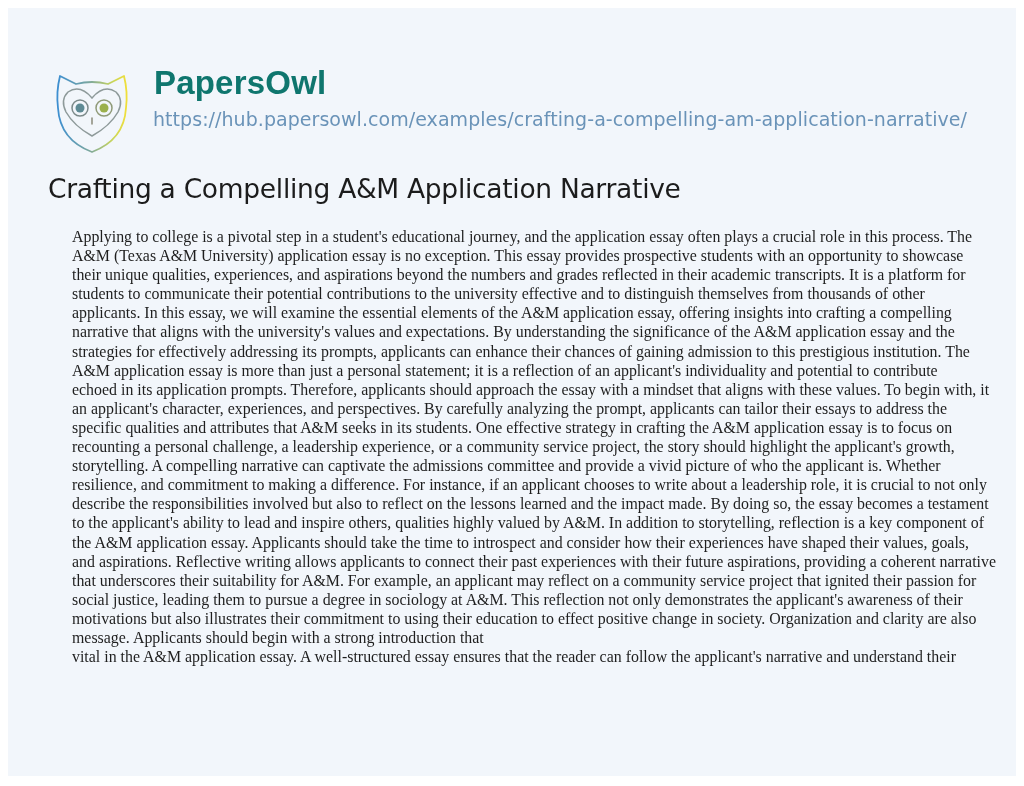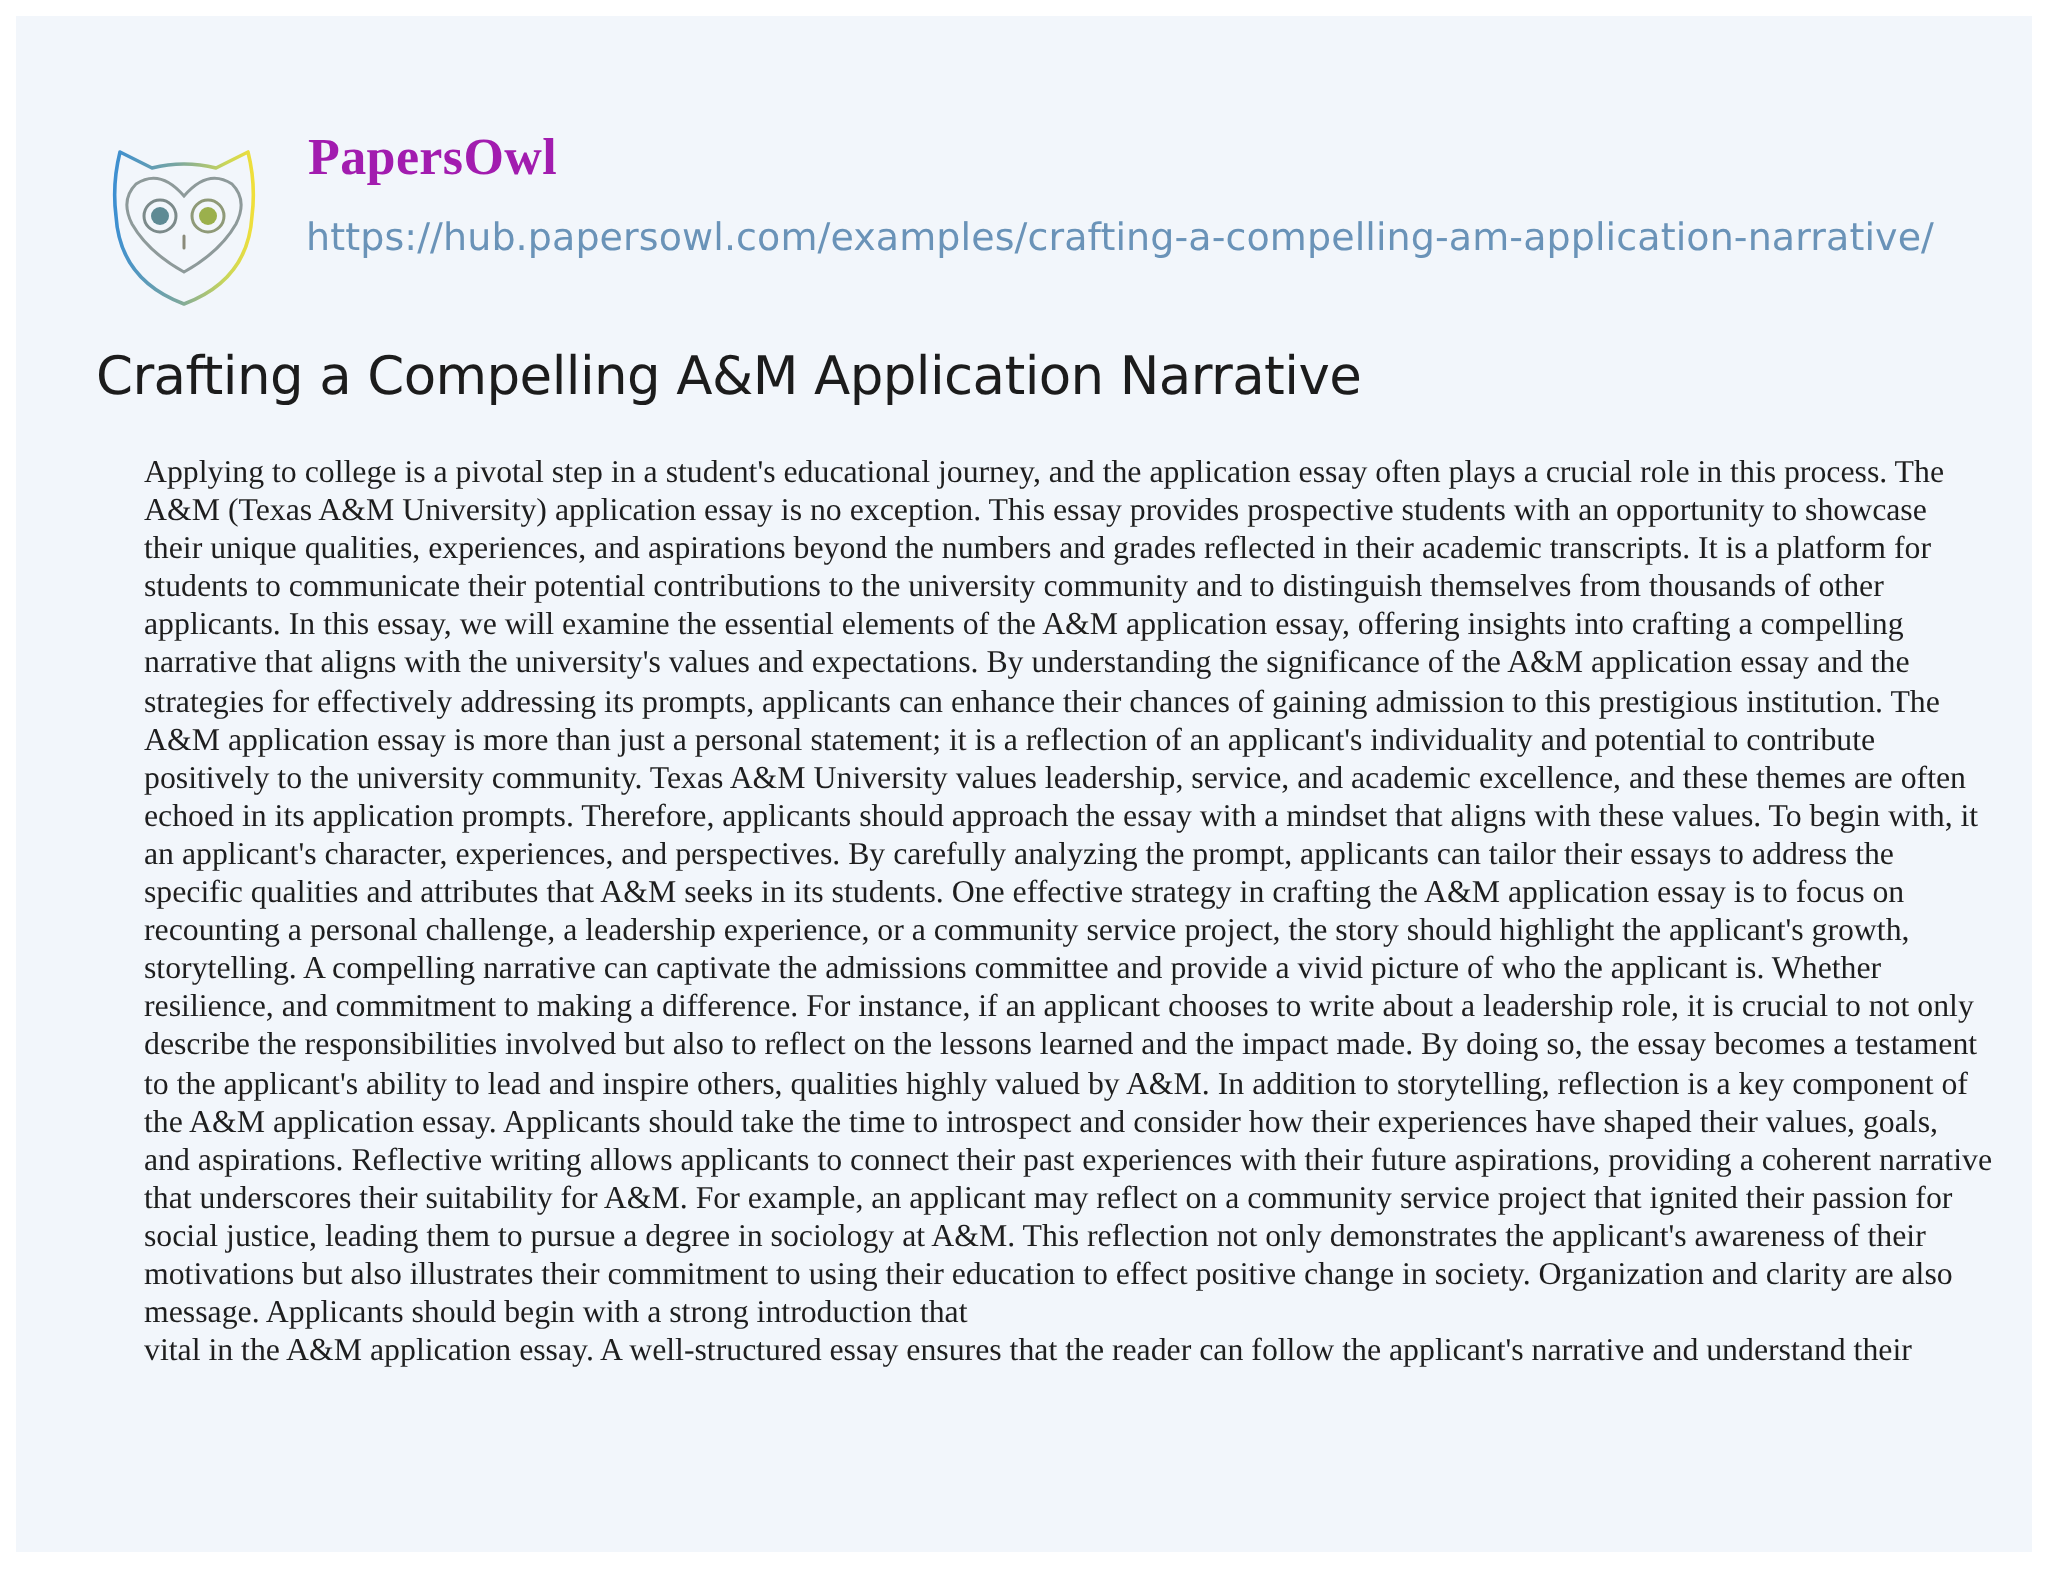--- a/index.html
+++ b/index.html
@@ -29,24 +29,24 @@
       position: absolute;
       left: 42px;
       top: 58px;
       width: 84px;
       height: 92px;
     }
     .brand {
       position: absolute;
       left: 146px;
       top: 56px;
-      font-family: Liberation Serif, serif;
+      font-family: Liberation Sans, sans-serif;
       font-weight: bold;
-      font-size: 26px;
-      color: #a21caf;
+      font-size: 33px;
+      color: #0f766e;
       letter-spacing: 0.2px;
     }
     .url {
       position: absolute;
       left: 145px;
       top: 100px;
       font-family: "DejaVu Sans", sans-serif;
       font-size: 19px;
       color: #6a93b8;
       white-space: nowrap;
@@ -107,26 +107,25 @@
     <div class="brand">PapersOwl</div>
     <div class="url">https://hub.papersowl.com/examples/crafting-a-compelling-am-application-narrative/</div>
   </div>
 
   <h1 class="title" style="margin:0;font-weight:normal;">Crafting a Compelling A&amp;M Application Narrative</h1>
 
   <div class="body">
     <span class="line">Applying to college is a pivotal step in a student's educational journey, and the application essay often plays a crucial role in this process. The</span>
     <span class="line">A&amp;M (Texas A&amp;M University) application essay is no exception. This essay provides prospective students with an opportunity to showcase</span>
     <span class="line">their unique qualities, experiences, and aspirations beyond the numbers and grades reflected in their academic transcripts. It is a platform for</span>
-    <span class="line">students to communicate their potential contributions to the university community and to distinguish themselves from thousands of other</span>
+    <span class="line">students to communicate their potential contributions to the university effective and to distinguish themselves from thousands of other</span>
     <span class="line">applicants. In this essay, we will examine the essential elements of the A&amp;M application essay, offering insights into crafting a compelling</span>
     <span class="line">narrative that aligns with the university's values and expectations. By understanding the significance of the A&amp;M application essay and the</span>
     <span class="line">strategies for effectively addressing its prompts, applicants can enhance their chances of gaining admission to this prestigious institution. The</span>
     <span class="line">A&amp;M application essay is more than just a personal statement; it is a reflection of an applicant's individuality and potential to contribute</span>
-    <span class="line">positively to the university community. Texas A&amp;M University values leadership, service, and academic excellence, and these themes are often</span>
     <span class="line">echoed in its application prompts. Therefore, applicants should approach the essay with a mindset that aligns with these values. To begin with, it</span>
     <span class="line">an applicant's character, experiences, and perspectives. By carefully analyzing the prompt, applicants can tailor their essays to address the</span>
     <span class="line">specific qualities and attributes that A&amp;M seeks in its students. One effective strategy in crafting the A&amp;M application essay is to focus on</span>
     <span class="line">recounting a personal challenge, a leadership experience, or a community service project, the story should highlight the applicant's growth,</span>
     <span class="line">storytelling. A compelling narrative can captivate the admissions committee and provide a vivid picture of who the applicant is. Whether</span>
     <span class="line">resilience, and commitment to making a difference. For instance, if an applicant chooses to write about a leadership role, it is crucial to not only</span>
     <span class="line">describe the responsibilities involved but also to reflect on the lessons learned and the impact made. By doing so, the essay becomes a testament</span>
     <span class="line">to the applicant's ability to lead and inspire others, qualities highly valued by A&amp;M. In addition to storytelling, reflection is a key component of</span>
     <span class="line">the A&amp;M application essay. Applicants should take the time to introspect and consider how their experiences have shaped their values, goals,</span>
     <span class="line">and aspirations. Reflective writing allows applicants to connect their past experiences with their future aspirations, providing a coherent narrative</span>

